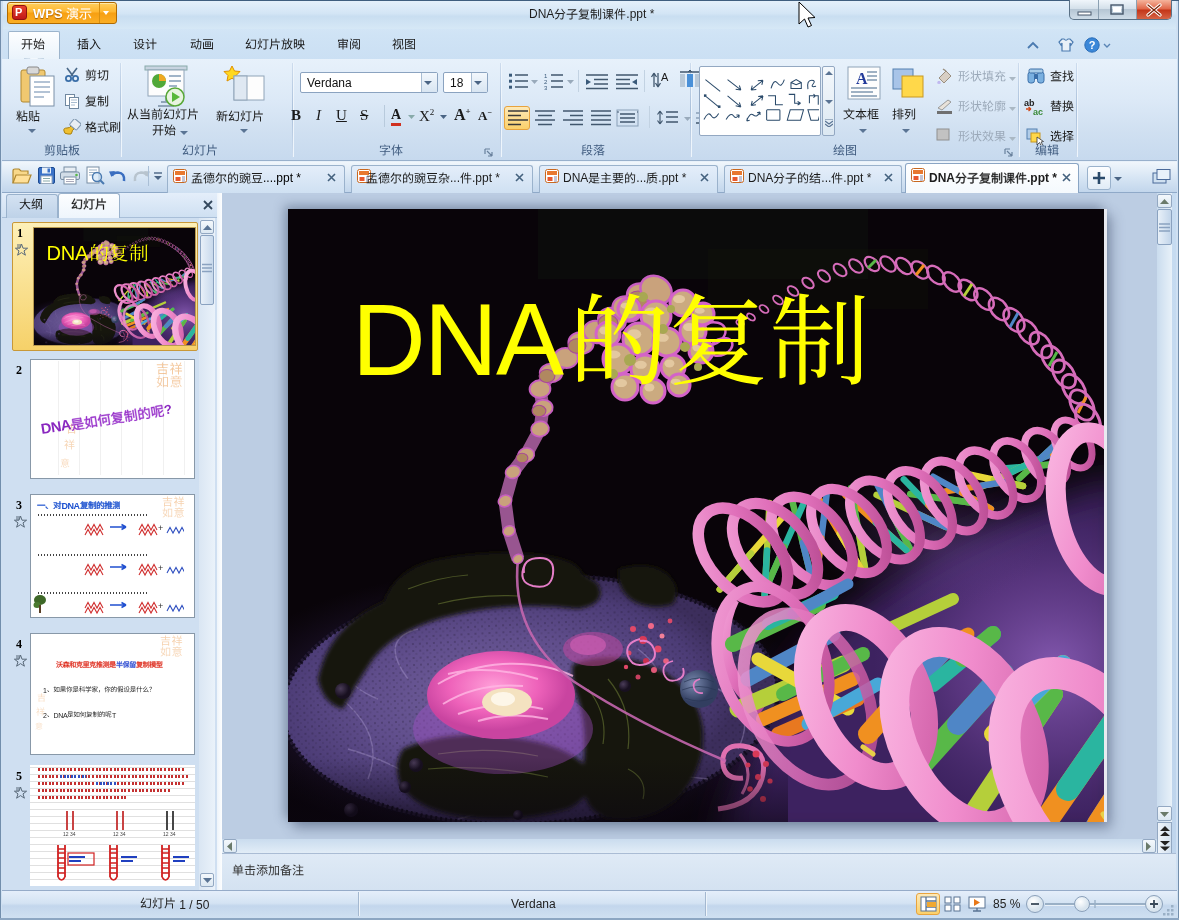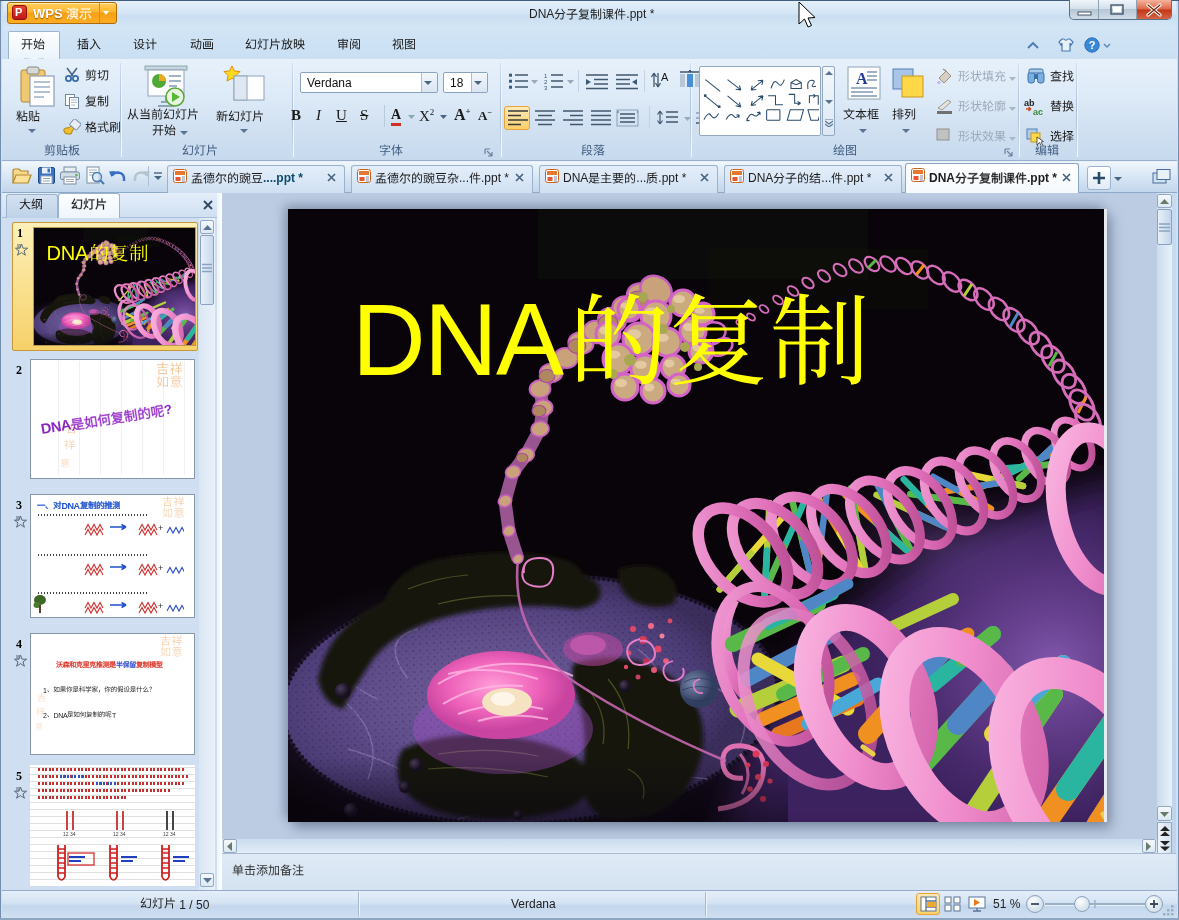--- a/index.html
+++ b/index.html
@@ -608,32 +608,32 @@
   </svg>
 <div class="a" style="left:191px;top:171px;white-space:nowrap"><svg class="z" style="width:72.0px;height:12px;vertical-align:-2px;" viewBox="0 -880 6000 1000">
       <g fill="#1c1c1c">
         <use href="#n5b5f" x="0"></use>
         <use href="#n5fb7" x="1000"></use>
         <use href="#n5c14" x="2000"></use>
         <use href="#n7684" x="3000"></use>
         <use href="#n8c4c" x="4000"></use>
         <use href="#n8c46" x="5000"></use>
       </g>
-    </svg><span style="font-weight:bold;color:#0c4a6e">....ppt *</span></div>
+    </svg><span style="font-weight:normal;color:#000000">....ppt *</span></div>
 <svg class="a" style="left:327px;top:173px" width="9" height="9">
     <path d="M1 1 L8 8 M8 1 L1 8" stroke="#44617e" stroke-width="1.6"></path>
   </svg>
 <div class="a" style="left:351px;top:165px;width:182px;height:28px;border:1px solid #9ab2cc;border-bottom:none;border-radius:3px 3px 0 0;background:linear-gradient(180deg,#e4eefa,#cfe0f2)"></div>
 <svg class="a" style="left:357px;top:169px" width="14" height="14" viewBox="0 0 14 14">
 <rect x=".5" y=".5" width="13" height="13" rx="2" fill="#fff" stroke="#c86820"></rect>
 <rect x="2" y="2" width="10" height="4" fill="#e87830"></rect>
     <rect x="2.5" y="8" width="5" height="4" fill="#e85830"></rect>
 <path d="M9 8h3M9 10h3M9 12h3" stroke="#88a" stroke-width="1"></path>
   </svg>
-<div class="a" style="left:375px;top:171px;white-space:nowrap"><svg class="z" style="width:84.0px;height:12px;vertical-align:-2px;" viewBox="0 -880 7000 1000">
+<div class="a" style="left:366px;top:171px;white-space:nowrap"><svg class="z" style="width:84.0px;height:12px;vertical-align:-2px;" viewBox="0 -880 7000 1000">
       <g fill="#1c1c1c">
         <use href="#n5b5f" x="0"></use>
         <use href="#n5fb7" x="1000"></use>
         <use href="#n5c14" x="2000"></use>
         <use href="#n7684" x="3000"></use>
         <use href="#n8c4c" x="4000"></use>
         <use href="#n8c46" x="5000"></use>
         <use href="#n6742" x="6000"></use>
       </g>
     </svg><span style="font-weight:normal;color:#1c1c1c">...</span><svg class="z" style="width:12.0px;height:12px;vertical-align:-2px;" viewBox="0 -880 1000 1000">
@@ -1509,21 +1509,21 @@
       <rect x="10" y="1" width="6" height="6"></rect>
       <rect x="1" y="9" width="6" height="6"></rect>
       <rect x="10" y="9" width="6" height="6"></rect>
     </g>
   </svg>
 <svg class="a" style="left:968px;top:895px" width="19" height="18" viewBox="0 0 19 18">
     <rect x="1" y="2" width="16" height="11" fill="#fff" stroke="#5a7494"></rect>
     <path d="M6 4 L12 7.5 L6 11 Z" fill="#e87818"></path>
     <path d="M9 13 v3 M5 16 h8" stroke="#5a7494" stroke-width="1.4"></path>
   </svg>
-<div class="a" style="left:993px;top:897px;color:#222">51 %</div>
+<div class="a" style="left:993px;top:897px;color:#222">85 %</div>
 <svg class="a" style="left:1025px;top:892px" width="140" height="24" viewBox="0 0 140 24">
 <circle cx="10" cy="12" r="8.5" fill="url(#zbtn)" stroke="#8aa0ba"></circle>
     <path d="M6 12 h8" stroke="#3a4a5a" stroke-width="1.8"></path>
 <rect x="20" y="11" width="102" height="2.4" fill="#9ab0c6"></rect>
     <rect x="20" y="13" width="102" height="1" fill="#e8f0f8"></rect>
 <path d="M70 8 v8" stroke="#9ab0c6" stroke-width="1.4"></path>
 <circle cx="57" cy="12" r="7.5" fill="url(#zbtn)" stroke="#8aa0ba"></circle>
 <circle cx="129" cy="12" r="8.5" fill="url(#zbtn)" stroke="#8aa0ba"></circle>
     <path d="M125 12 h8 M129 8 v8" stroke="#3a4a5a" stroke-width="1.8"></path>
 <defs>

